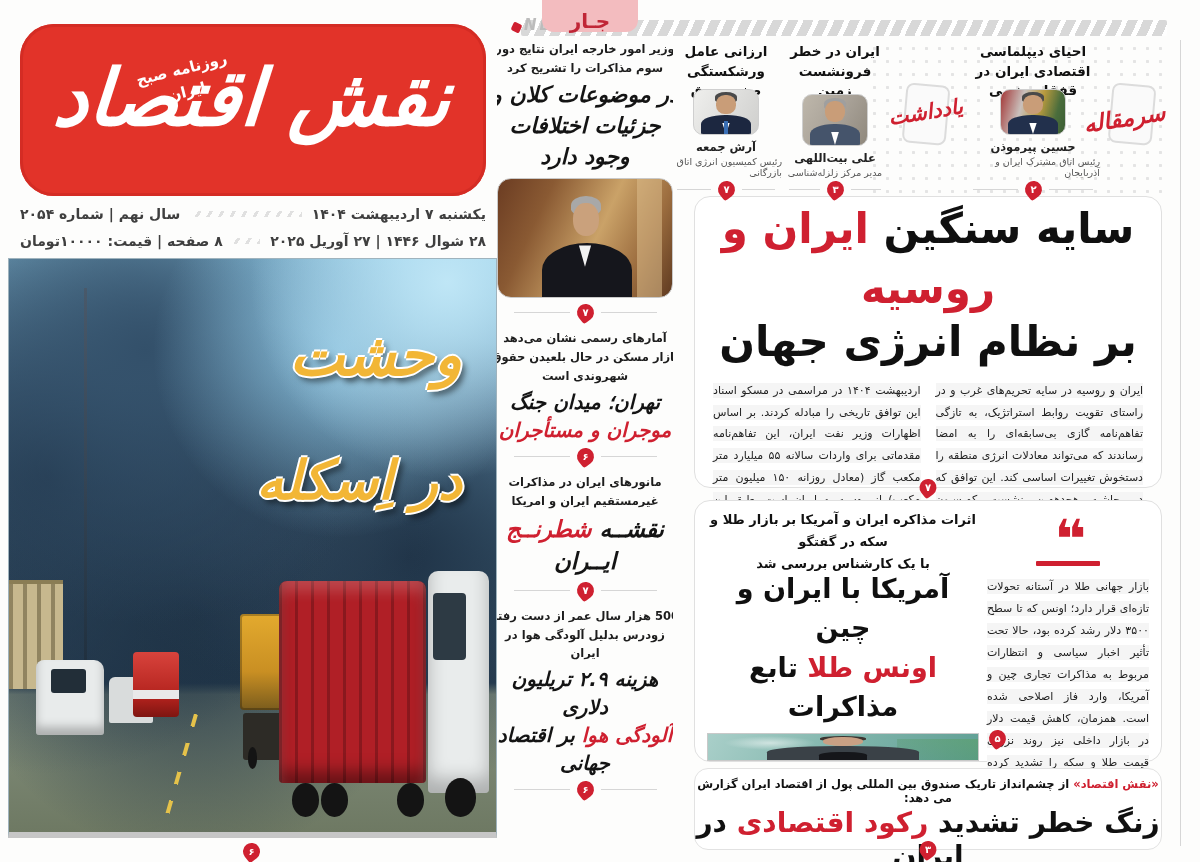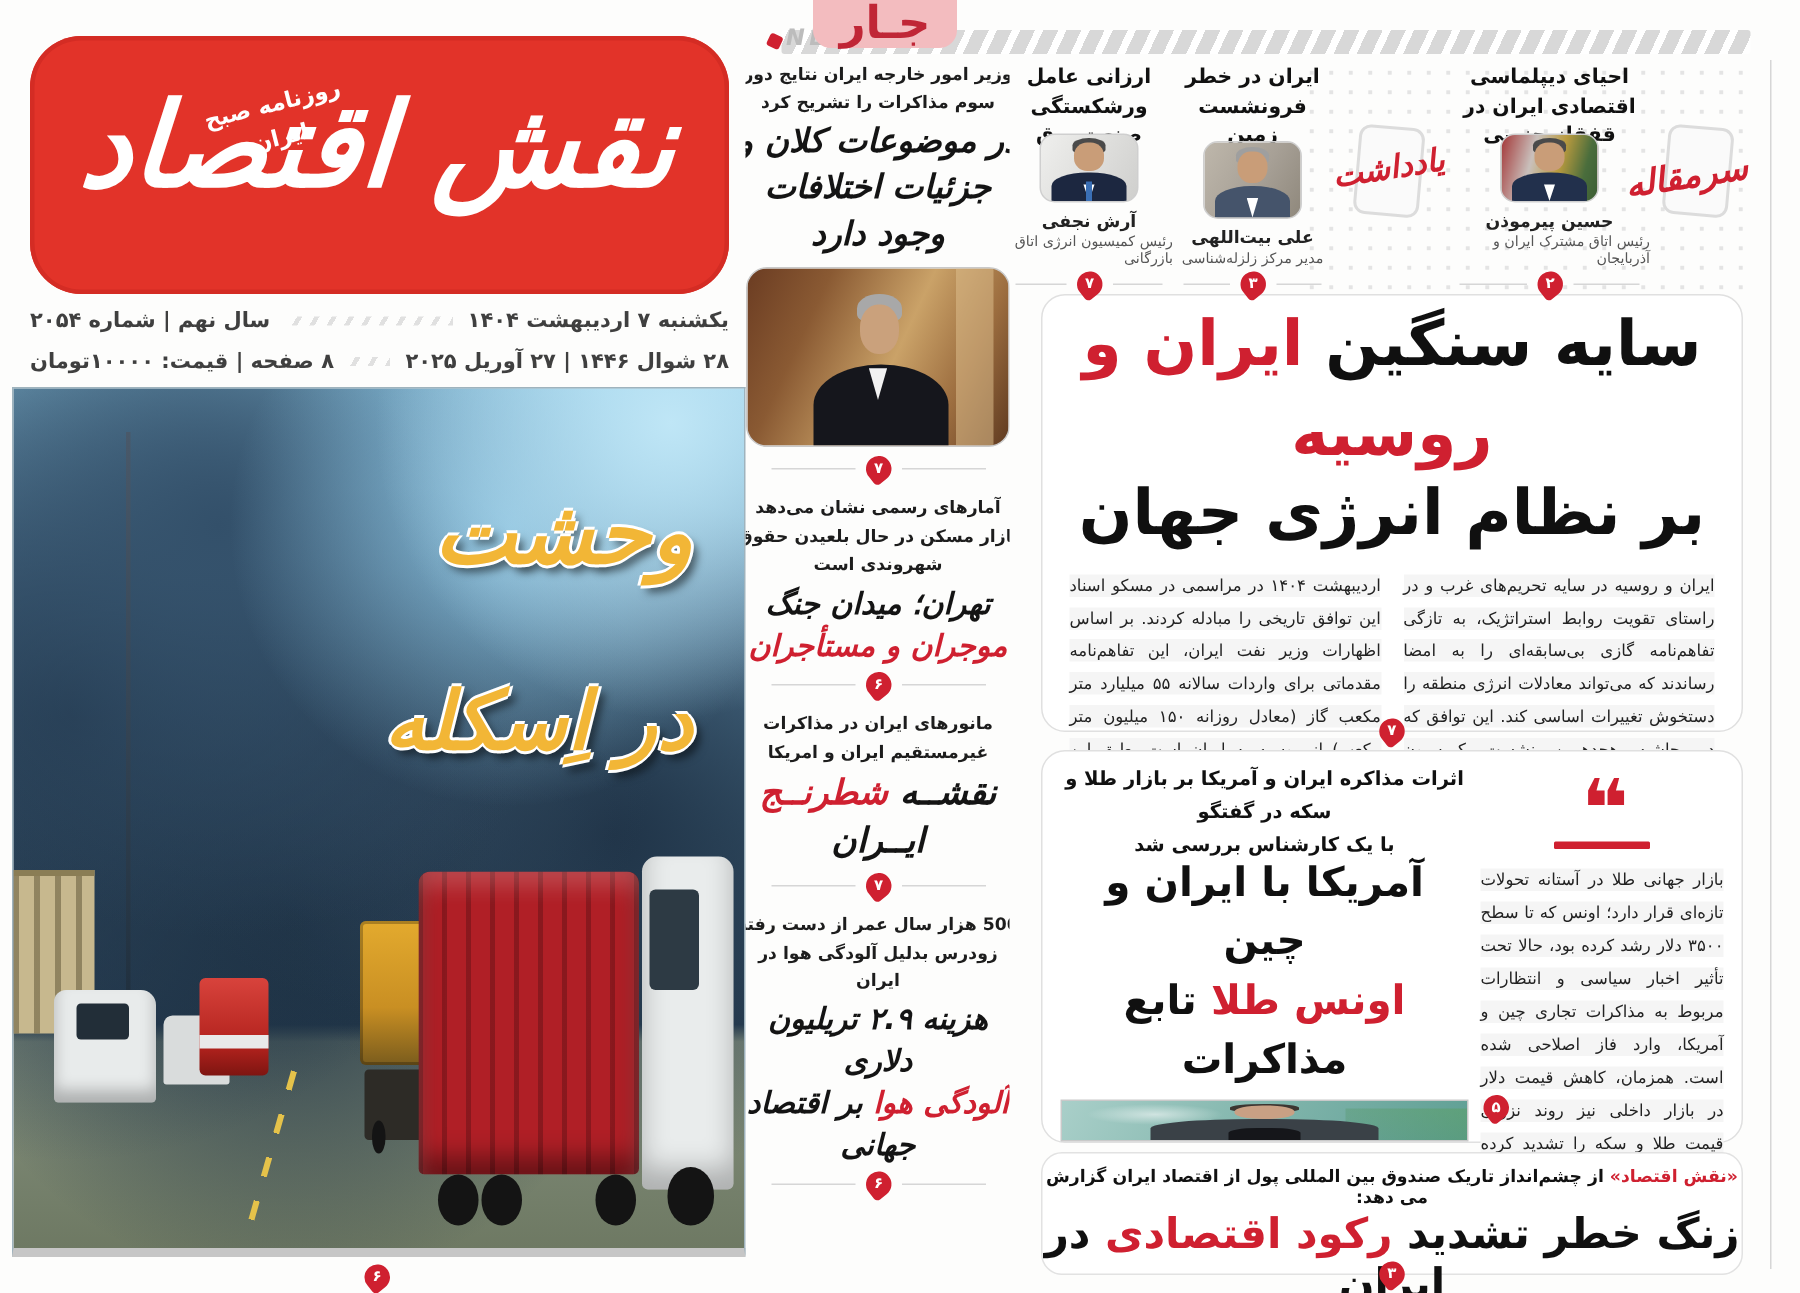--- a/index.html
+++ b/index.html
@@ -28,21 +28,21 @@
          transform:rotate(-38deg);display:flex;align-items:center;justify-content:center;flex:none;}
   .badge span{transform:rotate(38deg);color:#fff;font-size:10px;font-weight:bold;line-height:1;}
 
   
   .hatch{position:absolute;left:521px;top:20px;width:646px;height:16px;border-radius:2px;
          background:repeating-linear-gradient(-65deg,#ffffff 0 5px,#d8d8d8 5px 14px);}
   .negar{position:absolute;left:524px;top:16px;color:#bcbcbc;font-size:15px;font-weight:bold;
          font-style:italic;letter-spacing:3px;z-index:1;direction:ltr;}
   .jaaar{position:absolute;left:542px;top:-10px;width:96px;height:42px;background:#f3bcbf;
          border-radius:0 0 12px 12px;z-index:2;display:flex;align-items:flex-end;justify-content:center;}
-  .jaaar-text{color:#c02636;font-weight:bold;font-size:30px;line-height:1.1;}
+  .jaaar-text{color:#c02636;font-weight:bold;font-size:20px;line-height:1.1;}
   .red-dot{position:absolute;left:512px;top:23px;width:9px;height:9px;background:#cf2030;
            border-radius:2px;transform:rotate(25deg);z-index:2;}
   .vrule{position:absolute;left:1180px;top:40px;width:1px;height:806px;background:#d6d6d6;}
 
   
   .colrow{position:absolute;left:680px;top:42px;width:486px;height:156px;display:flex;}
   .colrow .dots{position:absolute;left:188px;top:0;width:296px;height:154px;z-index:0;
         background-image:radial-gradient(#e4e4e4 1.4px,transparent 1.5px);background-size:13px 13px;}
   .cal-label{position:relative;z-index:1;flex:none;text-align:center;color:#cf2030;
              font-weight:bold;font-style:italic;transform:rotate(-9deg);}
@@ -270,21 +270,21 @@
       <div class="ci-h" data-interactable="false">ارزانی عامل ورشکستگی صنعت برق</div>
       <div class="ci-photo bg-najafi" data-interactable="false">
         <div class="bust" data-interactable="false">
           <div class="hair"></div>
             <div class="head"></div>
             <div class="torso"></div>
             <div class="shirt"></div>
             <div class="tie"></div>
         </div>
       </div>
-      <div class="ci-name" data-interactable="false">آرش نجفی</div>
+      <div class="ci-name" data-interactable="false">آرش جمعه</div>
       <div class="ci-role" data-interactable="false">رئیس کمیسیون انرژی اتاق بازرگانی</div>
       <div class="sep ci-sep" data-interactable="false">
         <span class="line"></span>
         <span class="badge" data-interactable="false">
             <span>۷</span>
           </span>
         <span class="line"></span>
       </div>
     </div>
   </div>

